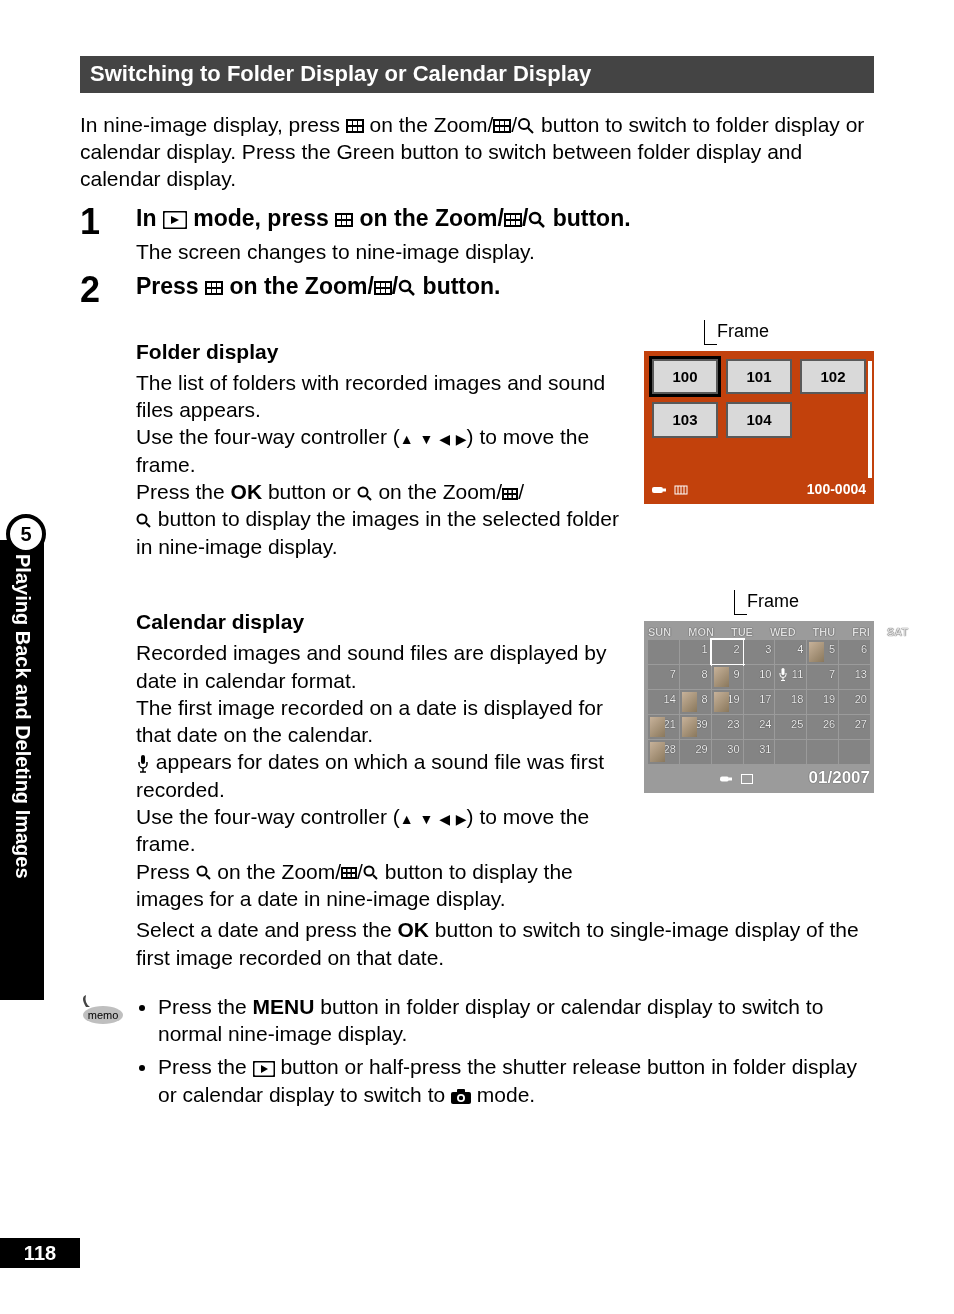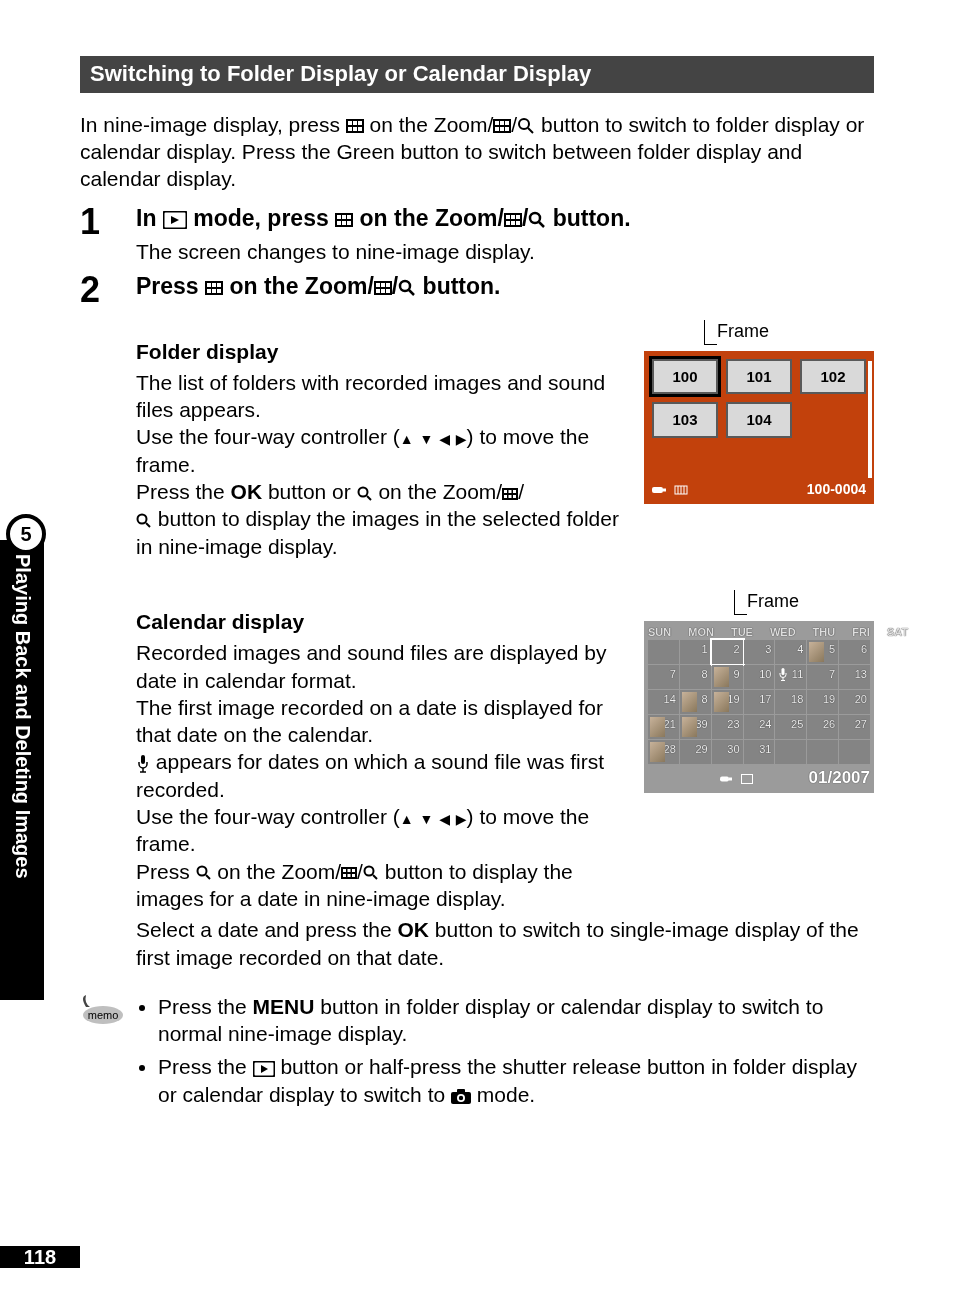--- a/index.html
+++ b/index.html
@@ -188,21 +188,21 @@
     writing-mode:vertical-rl;
     text-orientation:mixed;
     font-weight:bold;
     font-size:20px;
     position:absolute;top:14px;left:10px;
     white-space:nowrap;
   }
   
   .pg-foot{
     position:absolute;left:0;bottom:46px;
-    width:80px;height:22px;background:#000;color:#fff;
+    width:80px;height:30px;background:#000;color:#fff;
     font-weight:bold;font-size:20px;
     display:flex;align-items:center;justify-content:center;
   }
   .ok{font-weight:bold;}
   .menu{font-weight:bold;}
   .tri{font-size:14px;}
 </style>
 </head>
 <body>
 

